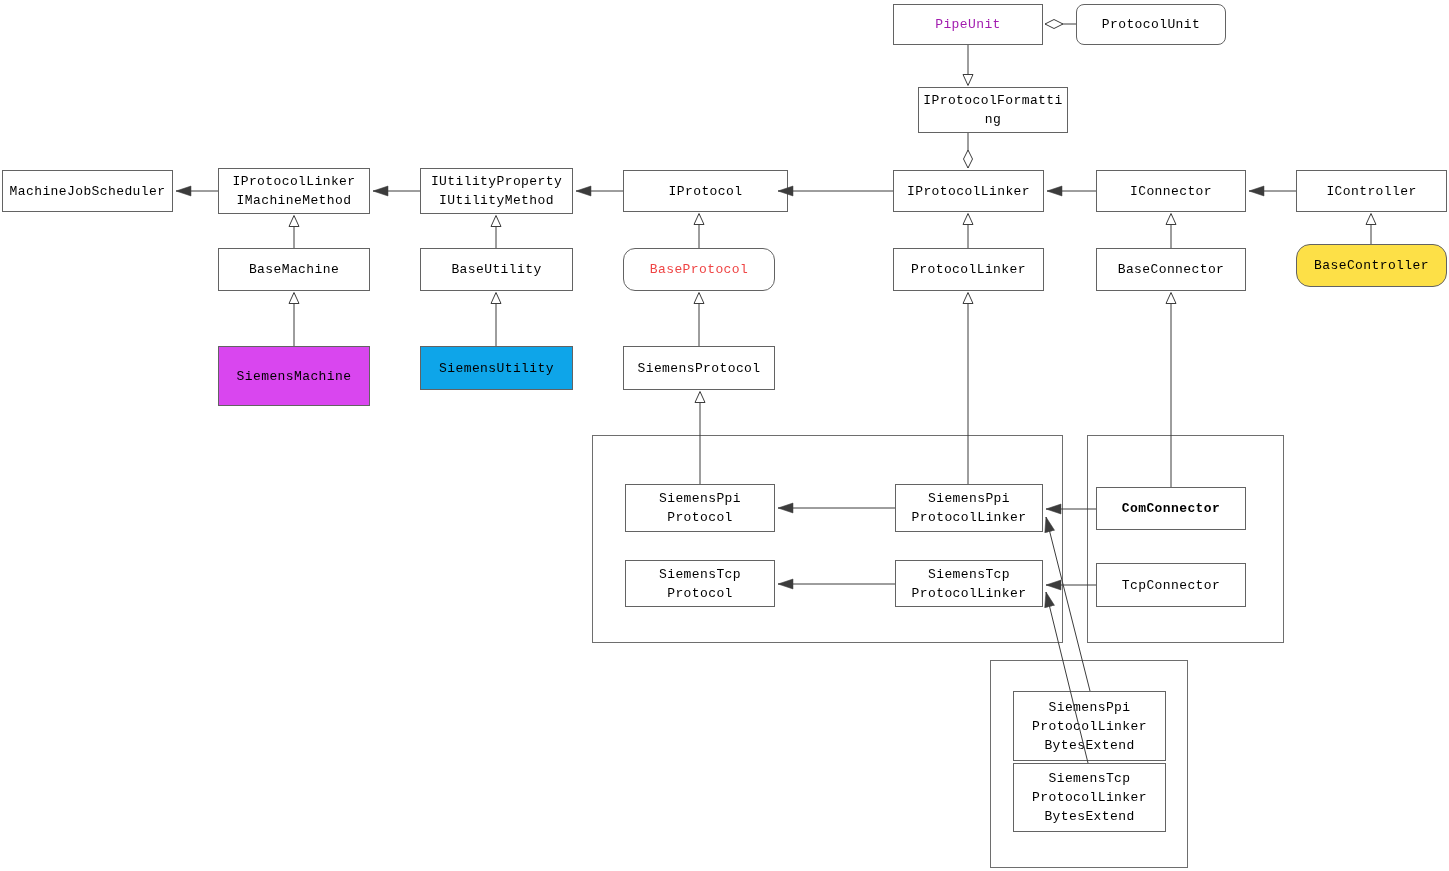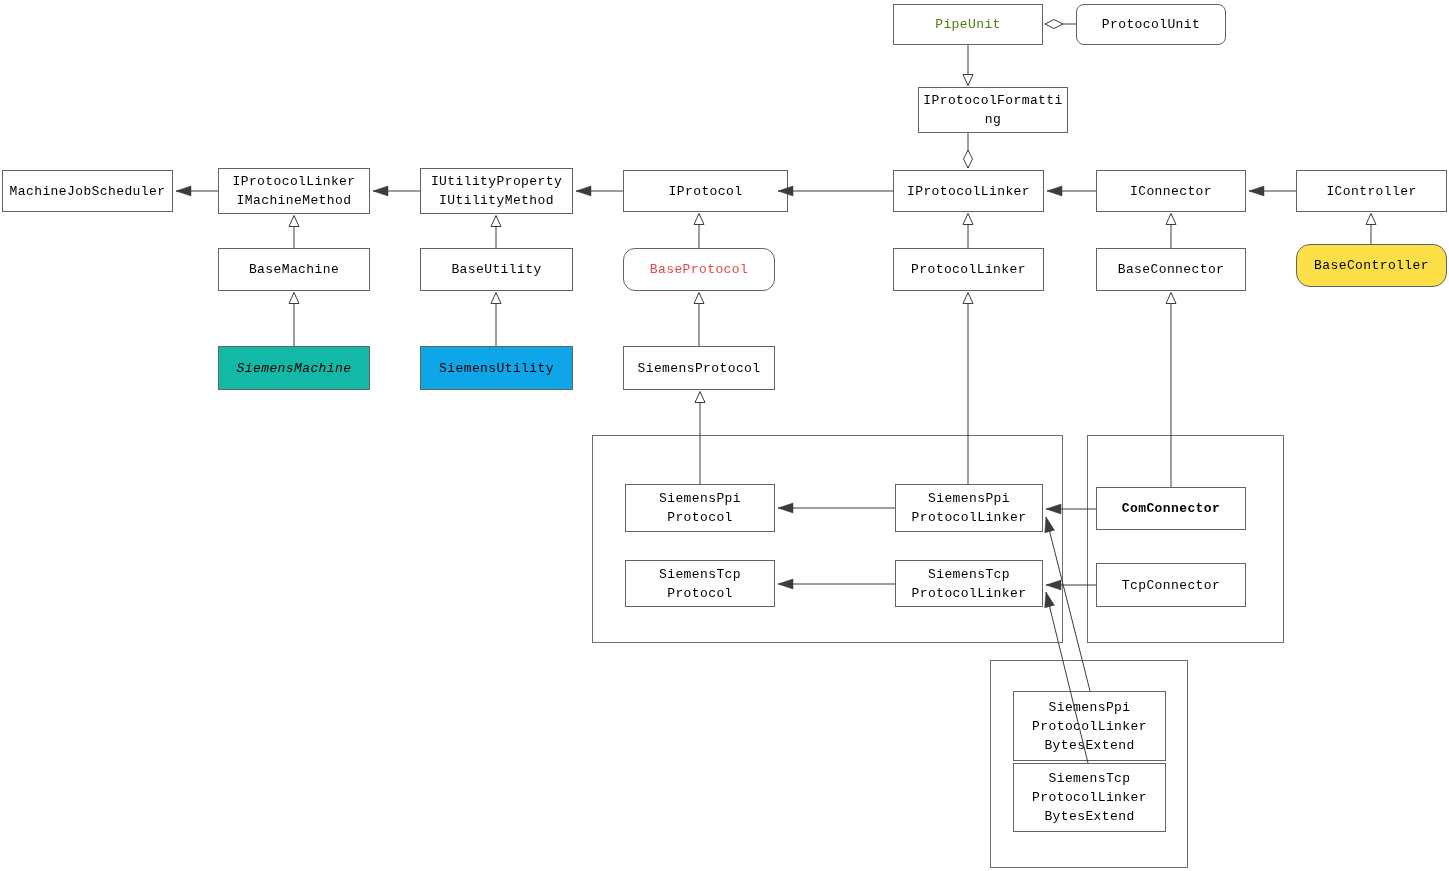--- a/index.html
+++ b/index.html
@@ -11,21 +11,21 @@
         font-size:13px;line-height:19px;letter-spacing:0.4px;color:#000;white-space:nowrap;}
   #edges{position:absolute;left:0;top:0;z-index:2;pointer-events:none;}
 </style>
 </head>
 <body>
 
 <div id="canvas" style="width: 1449px; height: 871px;">
     <div class="group" style="left: 592px; top: 435px; width: 471px; height: 208px; border-color: rgb(110, 110, 110);"></div>
     <div class="group" style="left: 1087px; top: 435px; width: 197px; height: 208px; border-color: rgb(110, 110, 110);"></div>
     <div class="group" style="left: 990px; top: 660px; width: 198px; height: 208px; border-color: rgb(110, 110, 110);"></div>
-    <div class="node" style="left: 893px; top: 4px; width: 150px; height: 41px; border-color: rgb(99, 99, 99); background: rgb(255, 255, 255); color: #4d7c0f;">
+    <div class="node" style="left: 893px; top: 4px; width: 150px; height: 41px; border-color: rgb(99, 99, 99); background: rgb(255, 255, 255); color: #a21caf;">
       <div>PipeUnit</div>
     </div>
     <div class="node" style="left: 1076px; top: 4px; width: 150px; height: 41px; border-color: rgb(99, 99, 99); background: rgb(255, 255, 255); color: rgb(0, 0, 0); border-radius: 8px;">
       <div>ProtocolUnit</div>
     </div>
     <div class="node" style="left: 918px; top: 87px; width: 150px; height: 46px; border-color: rgb(99, 99, 99); background: rgb(255, 255, 255); color: rgb(0, 0, 0);">
       <div>IProtocolFormatti</div>
       <div>ng</div>
     </div>
     <div class="node" style="left: 2px; top: 170px; width: 171px; height: 42px; border-color: rgb(99, 99, 99); background: rgb(255, 255, 255); color: rgb(0, 0, 0);">
@@ -62,21 +62,21 @@
     </div>
     <div class="node" style="left: 893px; top: 248px; width: 151px; height: 43px; border-color: rgb(99, 99, 99); background: rgb(255, 255, 255); color: rgb(0, 0, 0);">
       <div>ProtocolLinker</div>
     </div>
     <div class="node" style="left: 1096px; top: 248px; width: 150px; height: 43px; border-color: rgb(99, 99, 99); background: rgb(255, 255, 255); color: rgb(0, 0, 0);">
       <div>BaseConnector</div>
     </div>
     <div class="node" style="left: 1296px; top: 244px; width: 151px; height: 43px; border-color: rgb(99, 99, 99); background: #fde047; color: rgb(0, 0, 0); border-radius: 14px;">
       <div>BaseController</div>
     </div>
-    <div class="node" style="left: 218px; top: 346px; width: 152px; height: 44px; border-color: rgb(99, 99, 99); background: #14b8a6; color: rgb(0, 0, 0); font-style: italic;">
+    <div class="node" style="left: 218px; top: 346px; width: 152px; height: 60px; border-color: rgb(99, 99, 99); background: #d946ef; color: rgb(0, 0, 0);">
       <div>SiemensMachine</div>
     </div>
     <div class="node" style="left: 420px; top: 346px; width: 153px; height: 44px; border-color: rgb(99, 99, 99); background: #0ea5e9; color: rgb(0, 0, 0);">
       <div>SiemensUtility</div>
     </div>
     <div class="node" style="left: 623px; top: 346px; width: 152px; height: 44px; border-color: rgb(99, 99, 99); background: rgb(255, 255, 255); color: rgb(0, 0, 0);">
       <div>SiemensProtocol</div>
     </div>
     <div class="node" style="left: 625px; top: 484px; width: 150px; height: 48px; border-color: rgb(99, 99, 99); background: rgb(255, 255, 255); color: rgb(0, 0, 0);">
       <div>SiemensPpi</div>

